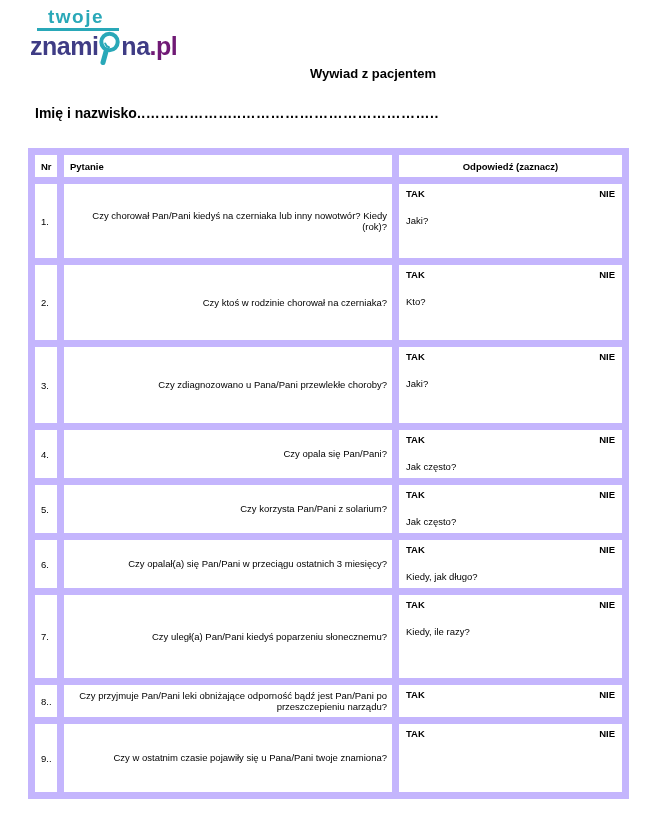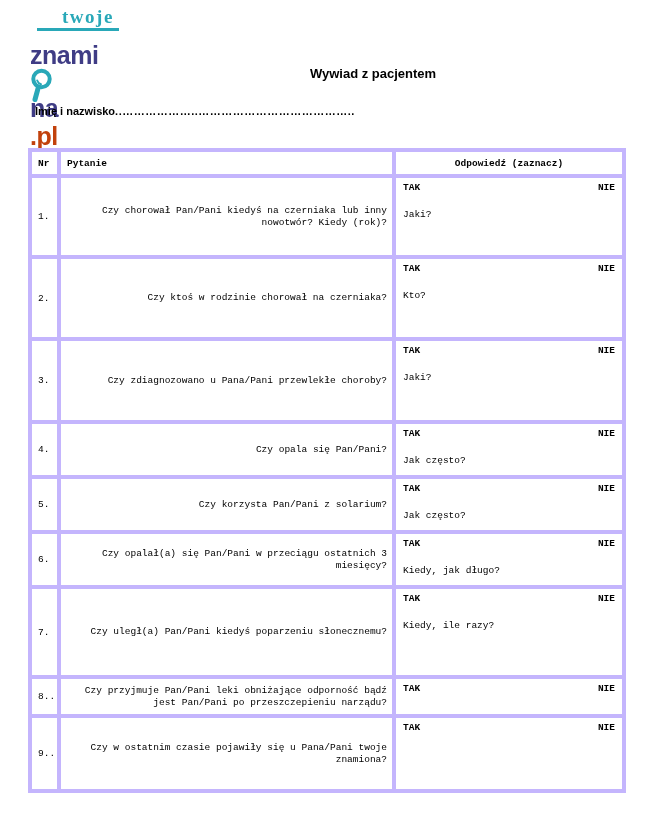--- a/index.html
+++ b/index.html
@@ -2,39 +2,39 @@
 <html><head>
 <meta charset="utf-8">
 <style>
   html,body{margin:0;padding:0;background:#ffffff;}
   .page{
     position:relative;width:650px;height:830px;background:#ffffff;
     font-family:"Liberation Sans","DejaVu Sans",sans-serif;color:#000;overflow:hidden;
   }
   
   .logo{position:absolute;left:30px;top:7px;line-height:1;}
-  .logo-top{display:block;margin-left:32px;color:#29a8b8;font-size:19px;font-weight:bold;letter-spacing:1.5px;font-family:Liberation Serif, serif;}
+  .logo-top{display:block;margin-left:18px;color:#29a8b8;font-size:19px;font-weight:bold;letter-spacing:1.5px;}
   .logo-underline{height:3px;background:#29a8b8;width:82px;margin:2px 0 0 7px;}
-  .logo-bottom{display:flex;align-items:flex-start;margin-top:9px;color:#3f3c85;font-size:25px;font-weight:bold;letter-spacing:-0.5px;flex-direction:column;}
+  .logo-bottom{display:flex;align-items:flex-start;margin-top:0;color:#3f3c85;font-size:25px;font-weight:bold;letter-spacing:-0.5px;}
   .logo-bottom .part{display:inline-block;padding-top:3px;}
   .magnifier-wrap{width:25px;height:25px;margin:0 -1px;}
   .magnifier-wrap svg{overflow:visible;display:block;}
-  .logo-pl{color:#c2410c;}
+  .logo-pl{color:#701a75;}
   
   .doc-title{position:absolute;top:66px;left:0;width:100%;text-align:center;font-size:13px;font-weight:bold;padding-left:48px;}
-  .fields{position:absolute;top:105px;left:0;width:650px;height:16px;font-size:11px;font-weight:bold;}
+  .fields{position:absolute;top:105px;left:0;width:650px;height:16px;font-size:14px;font-weight:bold;}
   .name-field{position:absolute;left:35px;top:0;white-space:nowrap;}
   .pesel-field{position:absolute;left:340px;top:0;white-space:nowrap;}
   .dots{font-weight:bold;letter-spacing:0.5px;}
   
   table.qtable{
     position:absolute;left:28px;top:148px;width:594px;
     border-collapse:collapse;table-layout:fixed;font-size:9.5px;
   }
-  .qtable th,.qtable td{border:4px solid #c4b5fd;font-family:Liberation Mono, monospace;}
+  .qtable th,.qtable td{border:7px solid #c4b5fd;}
   .qtable th{height:20px;font-size:9.5px;font-weight:bold;}
   th.h-nr{text-align:left;padding-left:6px;}
   th.h-q{text-align:left;padding-left:6px;}
   th.h-a{text-align:center;}
   col.col-nr{width:29px;} col.col-q{width:335px;} col.col-a{width:230px;}
   td.nr-cell{padding:0 2px 0 6px;vertical-align:middle;}
   td.q-cell{padding:2px 5px 2px 6px;vertical-align:middle;line-height:11.5px;text-align:right;}
   td.a-cell{padding:4px 7px;vertical-align:top;}
   .ans-row{display:flex;justify-content:space-between;font-weight:bold;line-height:11px;}
   .followup{font-weight:normal;margin-top:16px;line-height:11px;}

